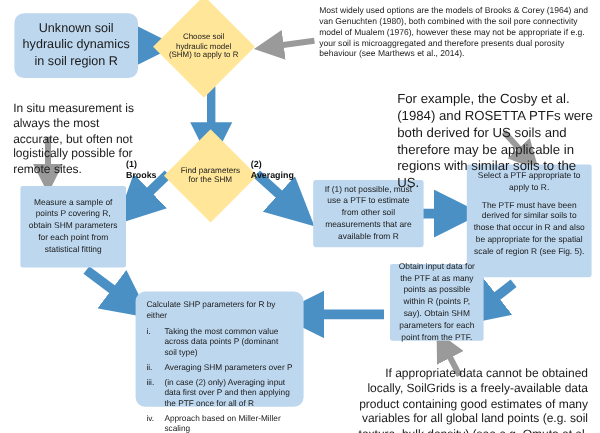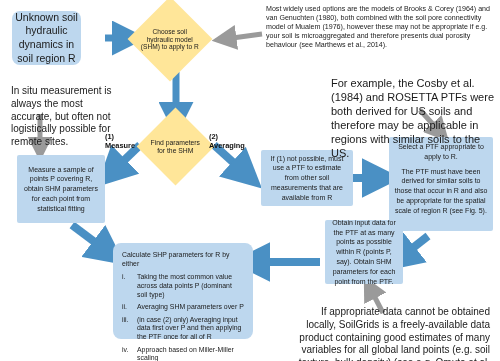--- a/index.html
+++ b/index.html
@@ -118,35 +118,35 @@
 
     <line x1="420" y1="110" x2="440" y2="132" stroke="#9a9a9a" stroke-width="5" marker-end="url(#grayhead)"></line>
 
     <line x1="428" y1="236" x2="400" y2="258" stroke="#4a90c4" stroke-width="8" marker-end="url(#bluehead)"></line>
 
     <line x1="320" y1="262" x2="252" y2="262" stroke="#4a90c4" stroke-width="8" marker-end="url(#bluehead)"></line>
 
     <line x1="383" y1="313" x2="370" y2="288" stroke="#9a9a9a" stroke-width="5" marker-end="url(#grayhead)"></line>
   </svg>
 
-  <div class="node box-round" style="left:12px; top:11px; width:69px; height:54px; font-size:10.5px; line-height:1.3; padding:3px;">
+  <div class="node box-round" style="left:12px; top:11px; width:103px; height:54px; font-size:10.5px; line-height:1.3; padding:3px;">
     <span>Unknown soil hydraulic dynamics in soil region R</span>
   </div>
 
   <div class="node diamond" style="left:140px; top:9px; width:60px; height:60px;">
     <span class="dtext" style="font-size:6.6px;">Choose soil hydraulic model (SHM) to apply to R</span>
   </div>
 
   <div class="node diamond" style="left:148px; top:119px; width:55px; height:55px;">
     <span class="dtext" style="font-size:6.8px;">Find parameters for the SHM</span>
   </div>
 
   <div class="label" style="left:105px; top:133px; width:40px; font-size:7.4px;">
     <span>(1)</span><br>
-    <span>Measure</span>
+    <span>Brooks</span>
   </div>
 
   <div class="label" style="left:209px; top:133px; width:45px; font-size:7.4px;">
     <span>(2)</span><br>
     <span>Averaging</span>
   </div>
 
   <div class="node box" style="left:17px; top:155px; width:88px; height:68px; font-size:7px; line-height:1.4; padding:4px;">
     <span>Measure a sample of points P covering R, obtain SHM parameters for each point from statistical fitting</span>
   </div>

